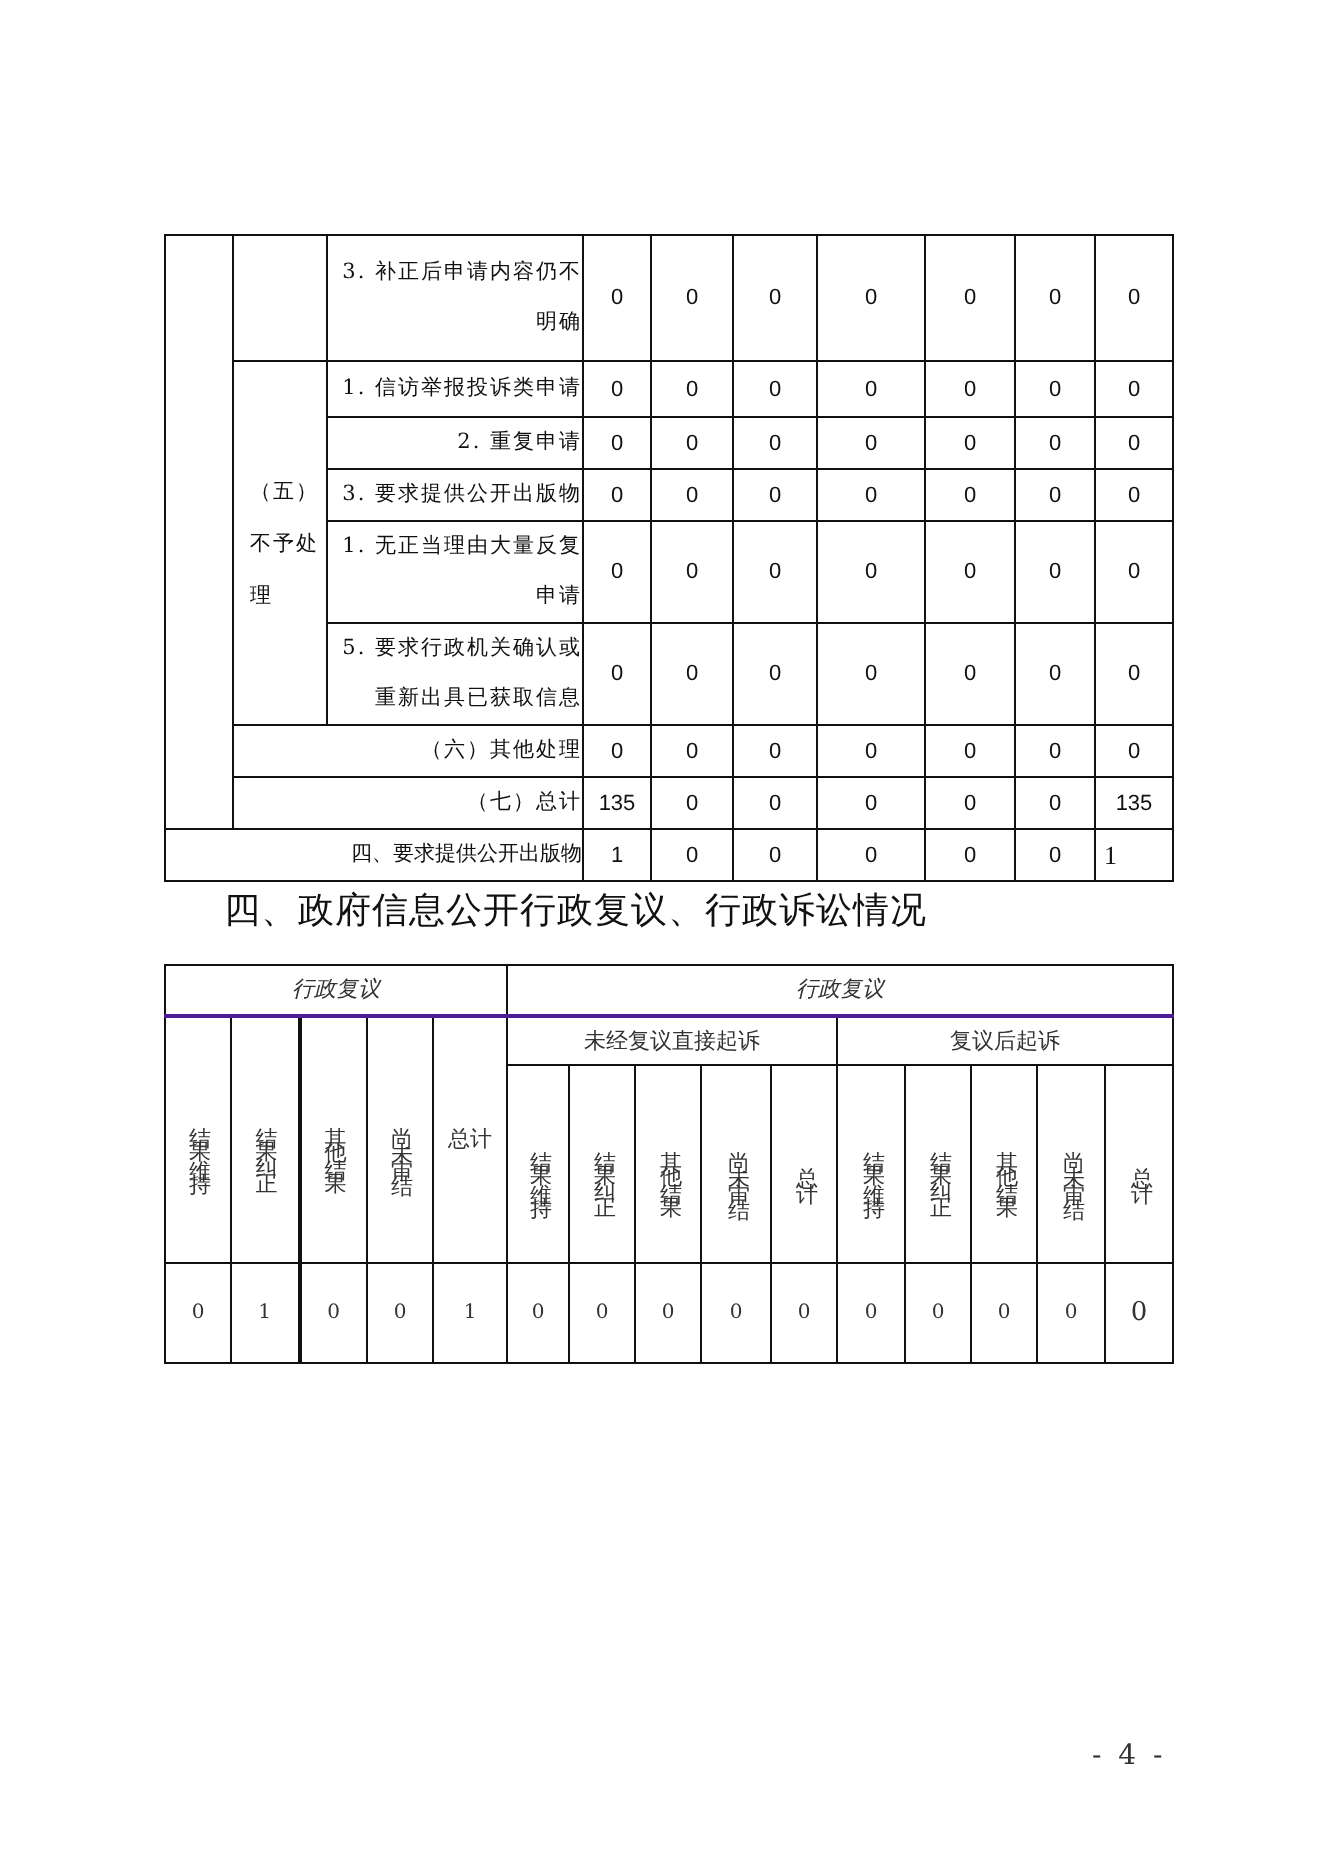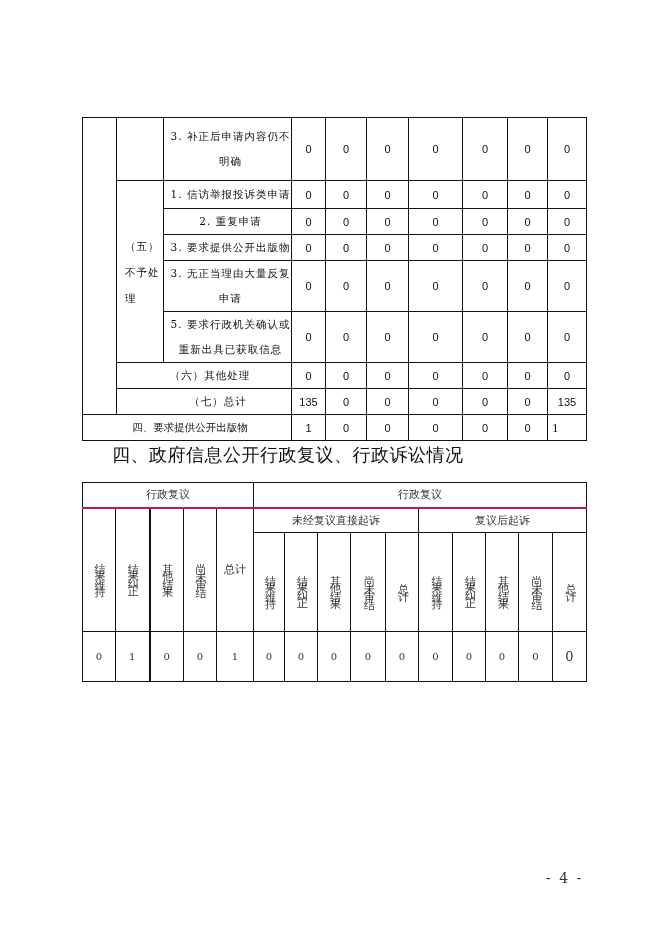--- a/index.html
+++ b/index.html
@@ -1,32 +1,32 @@
 <!DOCTYPE html>
 <html><head>
 <meta charset="utf-8">
 <style>
   html, body { margin: 0; padding: 0; background: #ffffff; }
   body { width: 662px; height: 936px; position: relative; overflow: hidden;
          font-family: "DejaVu Serif", "Liberation Serif", serif; color: #111; }
   table { border-collapse: collapse; position: absolute; table-layout: fixed; }
   td { border: 1px solid #111; padding: 0; font-size: 11px; vertical-align: middle; }
   #t1 { left: 82px; top: 117px; width: 504px; }
-  #t1 td.lbl { text-align: center; padding-left: 6px; line-height: 25px; font-size: 10.5px; letter-spacing: 1px; }
+  #t1 td.lbl { text-align: right; padding-left: 6px; line-height: 25px; font-size: 10.5px; letter-spacing: 1px; }
   #t1 td.num { text-align: center; font-family: "Liberation Sans", sans-serif; font-size: 11px; }
   #t1 td.grp { text-align: left; padding-left: 8px; line-height: 26px; font-size: 10.5px; letter-spacing: 1px; }
   #t1 td.carry-last { text-align: left; padding-left: 4px; font-family: "Liberation Serif", serif; font-size: 13px; }
   .heading { position: absolute; left: 112px; top: 443px; font-size: 18px; letter-spacing: 0.5px;
              font-family: "DejaVu Serif", serif; }
   #t2 { left: 82px; top: 482px; width: 504px; }
   #t2 td { text-align: center; font-size: 11px; color: #333; }
   #t2 .vert { line-height: 24px; }
   #t2 .vals td { height: 49px; font-size: 10px; }
   #t2 .thick-left { border-left: 2px solid #111; }
-  #t2 .thick-bottom td { border-bottom: 2px solid #be185d; }
+  #t2 .thick-bottom td { border-bottom: 2px solid #4c1d95; font-style: italic; }
   .pagenum { position: absolute; left: 546px; top: 870px; font-size: 14px; color: #333; letter-spacing: 2px; }
 </style>
 </head>
 <body>
 
 <table id="t1">
   <colgroup>
     <col style="width:34px">
       <col style="width:47px">
       <col style="width:128px">
@@ -80,21 +80,21 @@
     <td class="lbl">3. 要求提供公开出版物</td>
     <td class="num">0</td>
     <td class="num">0</td>
     <td class="num">0</td>
     <td class="num">0</td>
     <td class="num">0</td>
     <td class="num">0</td>
     <td class="num">0</td>
   </tr>
   <tr style="height:49px">
-    <td class="lbl">3. 无正当理由大量反复申请</td>
+    <td class="lbl">1. 无正当理由大量反复申请</td>
     <td class="num">0</td>
     <td class="num">0</td>
     <td class="num">0</td>
     <td class="num">0</td>
     <td class="num">0</td>
     <td class="num">0</td>
     <td class="num">0</td>
   </tr>
   <tr style="height:51px">
     <td class="lbl">5. 要求行政机关确认或重新出具已获取信息</td>

